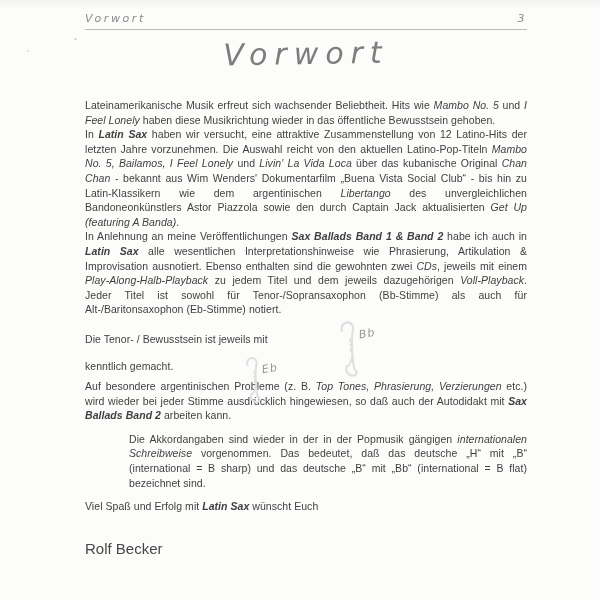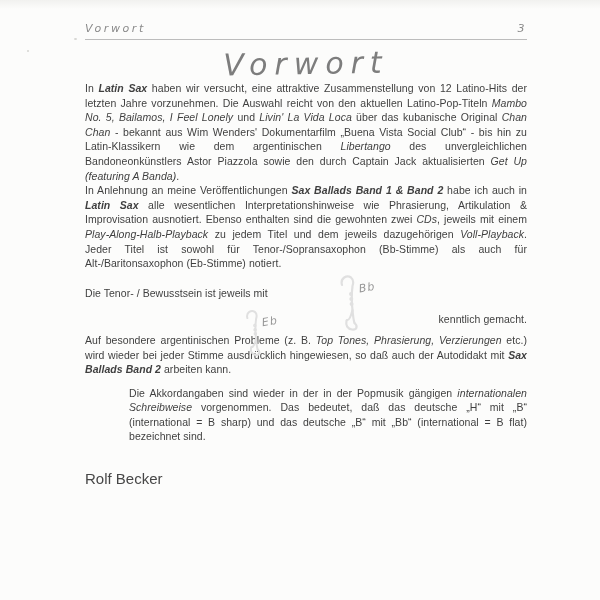--- a/index.html
+++ b/index.html
@@ -5,21 +5,21 @@
   html,body{margin:0;padding:0;background:#ffffff;}
   .page{
     position:relative;width:600px;height:600px;
     background:#fcfcfb;overflow:hidden;
     font-family:"Liberation Sans",sans-serif;color:#3f3f3f;
   }
   .page::before{ 
     content:"";position:absolute;left:0;top:0;right:0;height:9px;
     background:linear-gradient(#f1f1ef,rgba(255,255,255,0));pointer-events:none;
   }
-  .content{position:absolute;left:85px;top:22px;width:442px;}
+  .content{position:absolute;left:85px;top:12px;width:442px;}
   .header{display:flex;justify-content:space-between;align-items:baseline;
     font-family:"DejaVu Sans",sans-serif;font-style:italic;
     font-size:11px;color:#8a8a8a;letter-spacing:2.6px;}
   .rule{border-bottom:1px solid #bcbcbc;margin-top:4px;}
   .title{
     margin:7px 0 0 0;text-align:center;font-weight:normal;
     font-family:"DejaVu Sans",sans-serif;font-style:italic;
     font-size:30px;line-height:34px;color:#7d7d7d;letter-spacing:7px;
     transform:rotate(-1deg);
   }
@@ -27,21 +27,21 @@
     margin:0;font-size:10.5px;line-height:14.6px;color:#3f3f3f;
     text-align:justify;letter-spacing:0.05px;
   }
   .seg-i{font-style:italic;}
   .seg-bi{font-style:italic;font-weight:bold;}
   .p1{margin-top:27px;}
   .p2{}
   .p3{}
   .lineA{margin-top:15px;text-align:left;position:relative;}
   .lineB{margin-top:12px;text-align:left;position:relative;}
-  .lineC{text-align:right;}
+  .lineC{text-align:left;}
   .p4{margin-top:6px;}
   .p5{margin-top:9px;margin-left:44px;}
   .closing{margin-top:9px;text-align:left;}
   .signature{margin:26px 0 0 0;font-size:15px;color:#474747;}
   .sax{position:absolute;pointer-events:none;}
   .sax-bb{left:252px;top:-12px;width:26px;height:58px;}
   .sax-eb{left:158px;top:-3px;width:22px;height:48px;}
   .sax svg{display:block;}
   .saxlabel{
     position:absolute;font-family:"DejaVu Sans",sans-serif;font-style:italic;
@@ -63,20 +63,21 @@
   <div class="content">
 
     <div class="header">
       <span>Vorwort</span>
       <span>3</span>
     </div>
     <div class="rule"></div>
 
     <h1 class="title">Vorwort</h1>
 
+    <p class="para p1"><span class="seg-n">Lateinamerikanische Musik erfreut sich wachsender Beliebtheit. Hits wie </span><span class="seg-i">Mambo No. 5</span><span class="seg-n"> und </span><span class="seg-i">I Feel Lonely</span><span class="seg-n"> haben diese Musikrichtung wieder in das öffentliche Bewusstsein gehoben.</span></p>
 
     <p class="para p2"><span class="seg-n">In </span><span class="seg-bi">Latin Sax</span><span class="seg-n"> haben wir versucht, eine attraktive Zusammenstellung von 12 Latino-Hits der letzten Jahre vorzunehmen. Die Auswahl reicht von den aktuellen Latino-Pop-Titeln </span><span class="seg-i">Mambo No. 5, Bailamos, I Feel Lonely</span><span class="seg-n"> und </span><span class="seg-i">Livin' La Vida Loca</span><span class="seg-n"> über das kubanische Original </span><span class="seg-i">Chan Chan</span><span class="seg-n"> - bekannt aus Wim Wenders' Dokumentarfilm „Buena Vista Social Club“ - bis hin zu Latin-Klassikern wie dem argentinischen </span><span class="seg-i">Libertango</span><span class="seg-n"> des unvergleichlichen Bandoneonkünstlers Astor Piazzola sowie den durch Captain Jack aktualisierten </span><span class="seg-i">Get Up (featuring A Banda)</span><span class="seg-n">.</span></p>
 
     <p class="para p3"><span class="seg-n">In Anlehnung an meine Veröffentlichungen </span><span class="seg-bi">Sax Ballads Band 1 &amp; Band 2</span><span class="seg-n"> habe ich auch in </span><span class="seg-bi">Latin Sax</span><span class="seg-n"> alle wesentlichen Interpretationshinweise wie Phrasierung, Artikulation &amp; Improvisation ausnotiert. Ebenso enthalten sind die gewohnten zwei </span><span class="seg-i">CDs</span><span class="seg-n">, jeweils mit einem </span><span class="seg-i">Play-Along-Halb-Playback</span><span class="seg-n"> zu jedem Titel und dem jeweils dazugehörigen </span><span class="seg-i">Voll-Playback</span><span class="seg-n">. Jeder Titel ist sowohl für Tenor-/Sopransaxophon (Bb-Stimme) als auch für Alt-/Baritonsaxophon (Eb-Stimme) notiert.</span></p>
 
     <p class="para lineA">
       <span><span class="seg-n">Die Tenor- / Bewusstsein ist jeweils mit</span></span>
       <span class="sax sax-bb">
         <svg width="26" height="58" viewBox="0 0 26 58" fill="none" stroke="#e0e0e0" stroke-width="2.2" stroke-linecap="round" stroke-linejoin="round">
           <path d="M5,11 C3,4 10,0.5 14,3.5 C16.5,5.5 16.5,9 15.5,12 C14.5,20 14.5,28 15.5,36 C16,42 16.5,46 17.5,49"></path>
@@ -103,17 +104,18 @@
         <span class="saxlabel">Eb</span>
       </span>
     </p>
 
     <p class="para lineC"><span class="seg-n">kenntlich gemacht.</span></p>
 
     <p class="para p4"><span class="seg-n">Auf besondere argentinischen Probleme (z. B. </span><span class="seg-i">Top Tones, Phrasierung, Verzierungen</span><span class="seg-n"> etc.) wird wieder bei jeder Stimme ausdrücklich hingewiesen, so daß auch der Autodidakt mit </span><span class="seg-bi">Sax Ballads Band 2</span><span class="seg-n"> arbeiten kann.</span></p>
 
     <p class="para p5"><span class="seg-n">Die Akkordangaben sind wieder in der in der Popmusik gängigen </span><span class="seg-i">internationalen Schreibweise</span><span class="seg-n"> vorgenommen. Das bedeutet, daß das deutsche „H“ mit „B“ (international = B sharp) und das deutsche „B“ mit „Bb“ (international = B flat) bezeichnet sind.</span></p>
 
+    <p class="para closing"><span class="seg-n">Viel Spaß und Erfolg mit </span><span class="seg-bi">Latin Sax</span><span class="seg-n"> wünscht Euch</span></p>
 
     <p class="signature">Rolf Becker</p>
 
   </div>
 </div>
 
 </body></html>

